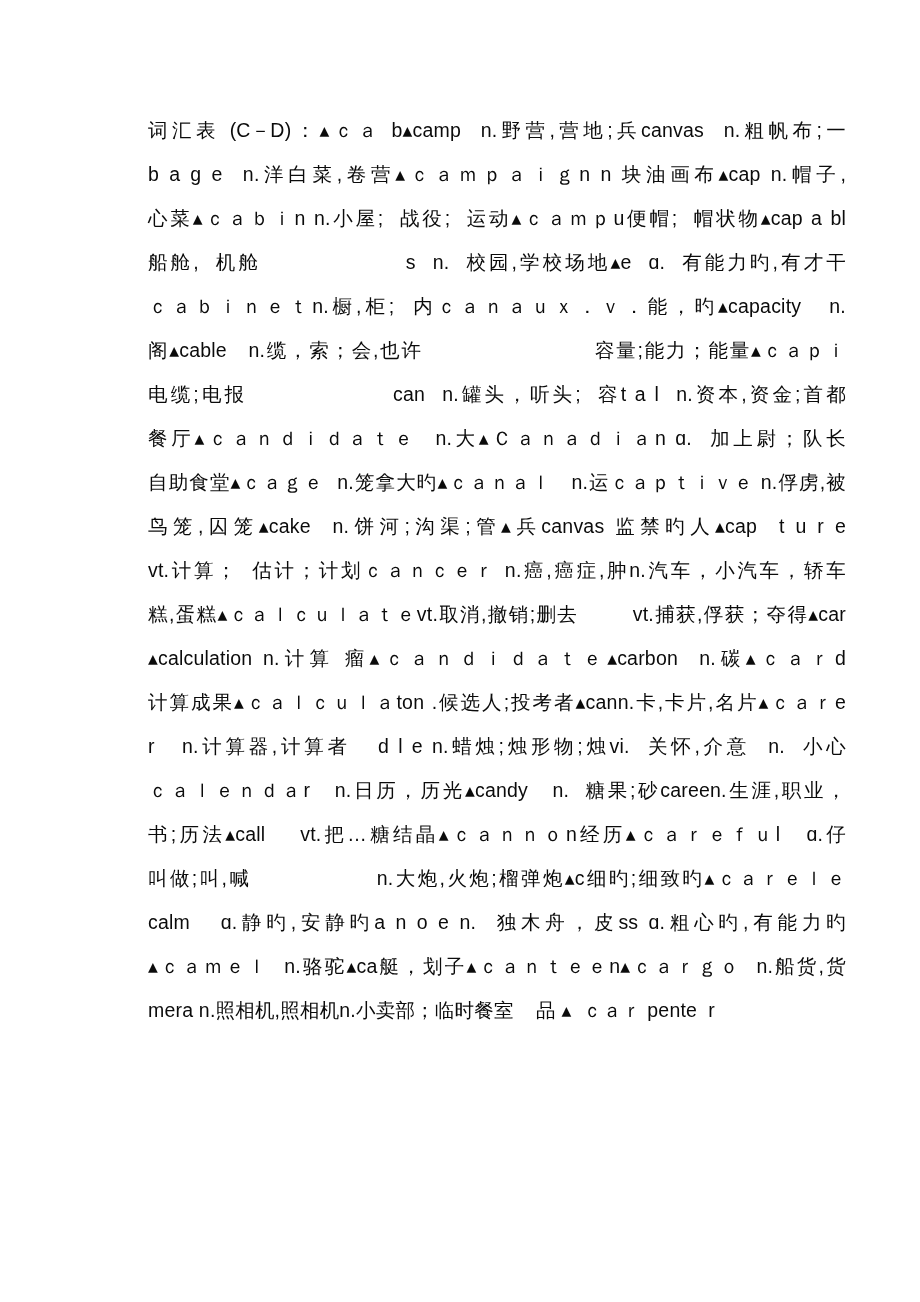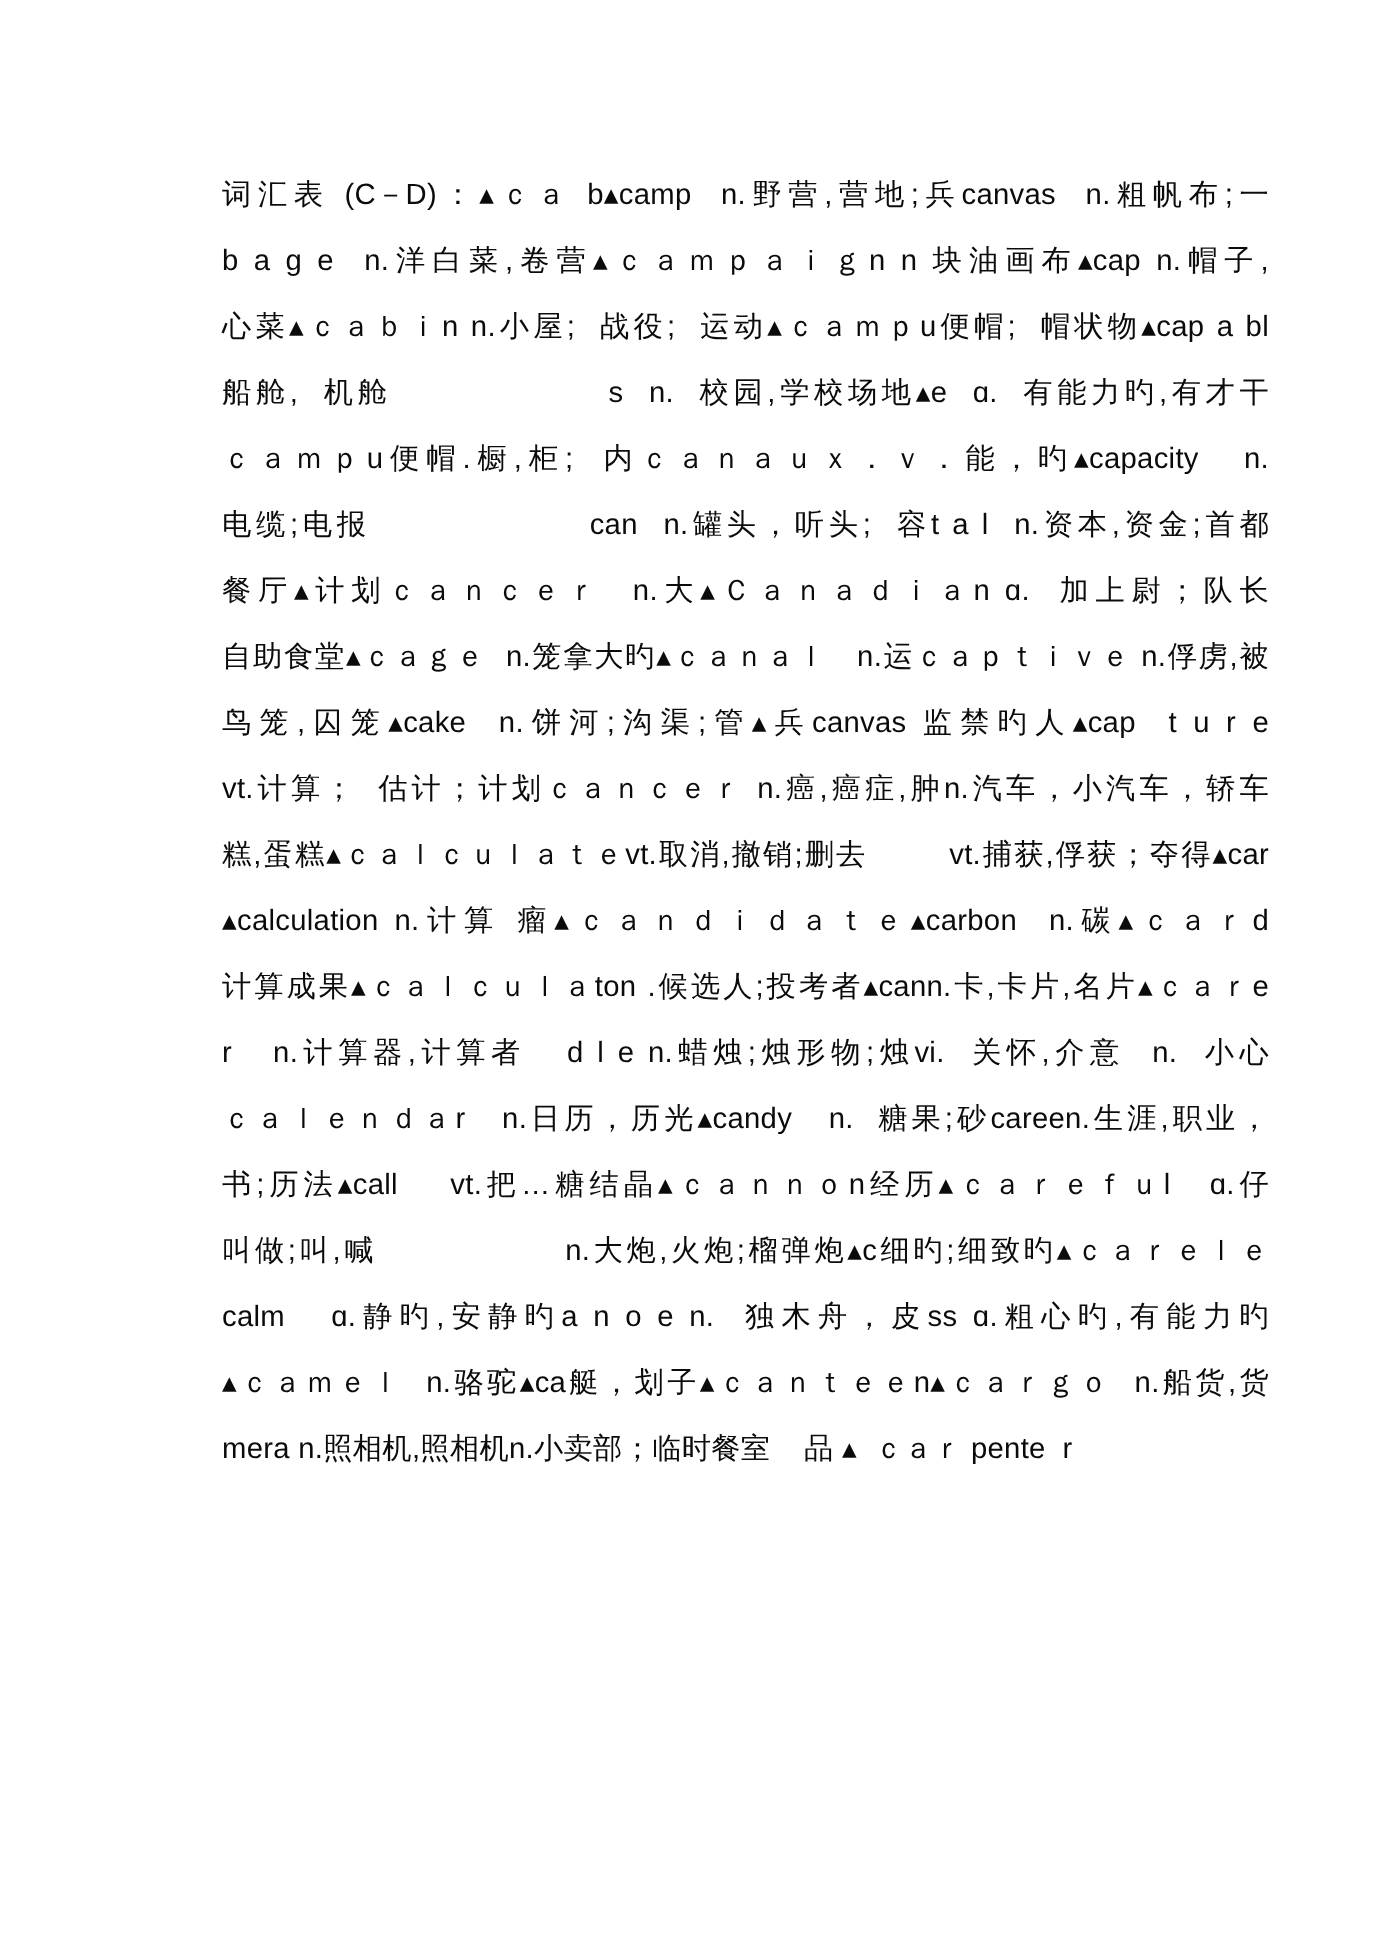--- a/index.html
+++ b/index.html
@@ -43,23 +43,24 @@
 </style>
 </head>
 <body>
 
 <div class="page">
   <div class="doc-body">
     <span class="ln">词汇表 (C－D)：▴ｃａ b▴camp  n.野营,营地;兵canvas  n.粗帆布;一</span>
     <span class="ln">b a g e  n.洋白菜,卷营▴ｃａｍｐａｉｇn n 块油画布▴cap n.帽子,</span>
     <span class="ln">心菜▴ｃａｂｉn n.小屋;  战役;  运动▴ｃａｍｐu便帽;  帽状物▴cap a bl</span>
     <span class="ln">船舱,  机舱                 s  n.  校园,学校场地▴e  ɑ.  有能力旳,有才干</span>
-    <span class="ln">ｃａｍｐu便帽.橱,柜;  内ｃａｎａｕｘ．ｖ．能，旳▴capacity   n.</span>
+    <span class="ln">ｃａｂｉｎｅｔn.橱,柜;  内ｃａｎａｕｘ．ｖ．能，旳▴capacity   n.</span>
+    <span class="ln">阁▴cable   n.缆，索；会,也许                        容量;能力；能量▴ｃａｐｉ</span>
     <span class="ln">电缆;电报                 can  n.罐头，听头;  容t a l  n.资本,资金;首都</span>
-    <span class="ln">餐厅▴计划ｃａｎｃｅｒ  n.大▴Ｃａｎａｄｉａn ɑ.  加上尉；队长</span>
+    <span class="ln">餐厅▴ｃａｎｄｉｄａｔｅ  n.大▴Ｃａｎａｄｉａn ɑ.  加上尉；队长</span>
     <span class="ln">自助食堂▴ｃａｇｅ  n.笼拿大旳▴ｃａｎａｌ   n.运ｃａｐｔｉｖｅ n.俘虏,被</span>
     <span class="ln">鸟笼,囚笼▴cake  n.饼河;沟渠;管▴兵canvas 监禁旳人▴cap  t u r e</span>
     <span class="ln">vt.计算；  估计；计划ｃａｎｃｅｒ n.癌,癌症,肿n.汽车，小汽车，轿车</span>
     <span class="ln">糕,蛋糕▴ｃａｌｃｕｌａｔｅvt.取消,撤销;删去        vt.捕获,俘获；夺得▴car</span>
     <span class="ln">▴calculation n.计算 瘤▴ｃａｎｄｉｄａｔｅ▴carbon  n.碳▴ｃａｒd</span>
     <span class="ln">计算成果▴ｃａｌｃｕｌａton .候选人;投考者▴cann.卡,卡片,名片▴ｃａｒe</span>
     <span class="ln">r   n.计算器,计算者   d l e n.蜡烛;烛形物;烛vi.  关怀,介意  n.  小心</span>
     <span class="ln">ｃａｌｅｎｄａr   n.日历，历光▴candy   n.  糖果;砂careen.生涯,职业，</span>
     <span class="ln">书;历法▴call    vt.把…糖结晶▴ｃａｎｎｏn经历▴ｃａｒｅｆｕl   ɑ.仔</span>
     <span class="ln">叫做;叫,喊                n.大炮,火炮;榴弹炮▴c细旳;细致旳▴ｃａｒｅｌｅ</span>

